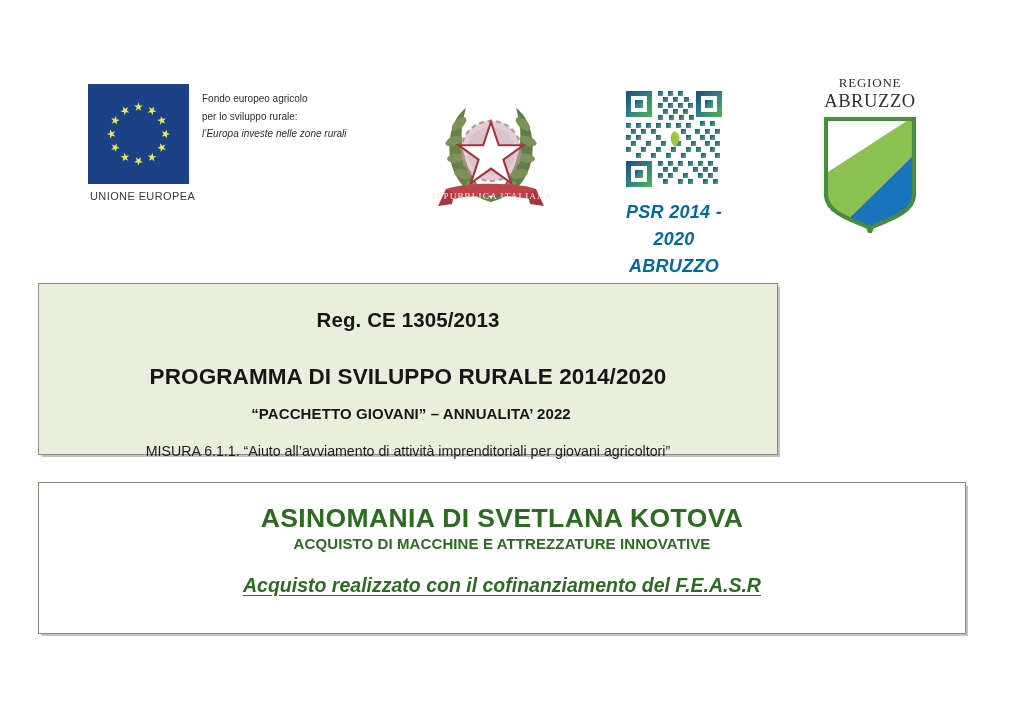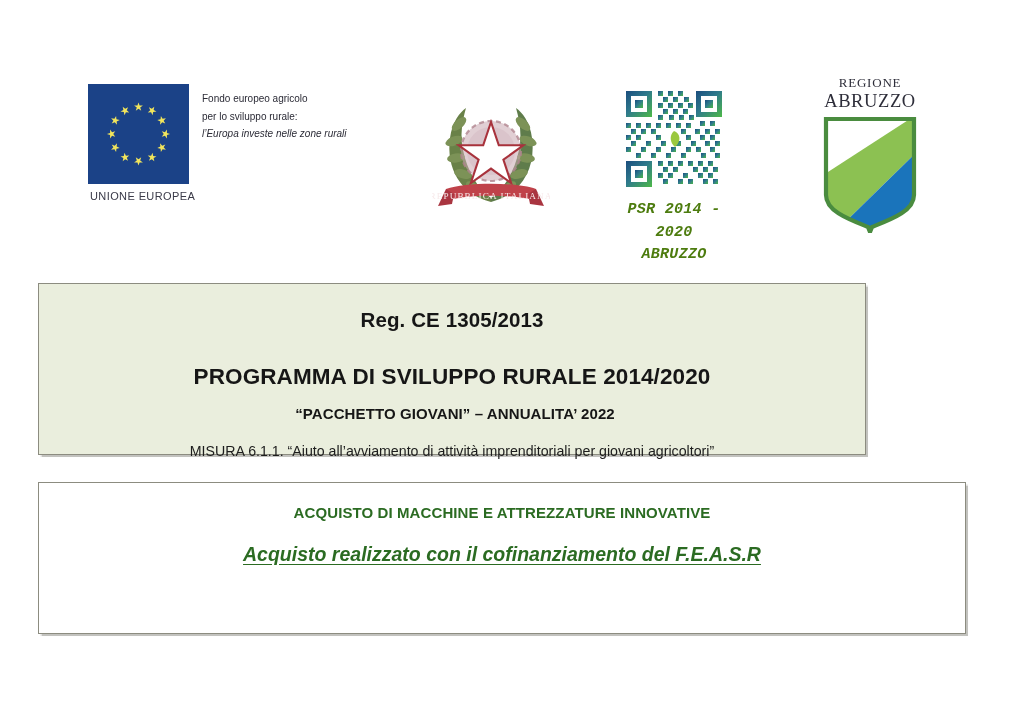--- a/index.html
+++ b/index.html
@@ -80,27 +80,26 @@
     text-align: center;
   }
   .psr-qr {
     width: 104px;
     height: 104px;
     margin: 0 auto;
   }
   .psr-qr svg { display: block; }
   .psr-caption {
     margin-top: 8px;
-    font-size: 15px;
+    font-size: 18px;
     font-weight: bold;
     font-style: italic;
     line-height: 1.5;
-    color: #4d7c0f;
+    color: #0369a1;
     letter-spacing: 0.3px;
-    font-family: Liberation Mono, monospace;
   }
 
   
   .abruzzo-block {
     position: absolute;
     left: 805px;
     top: 14px;
     width: 130px;
     text-align: center;
   }
@@ -121,21 +120,21 @@
   
   .panel {
     position: absolute;
     box-sizing: border-box;
     border: 1.3px solid #8c8c80;
     box-shadow: 1.5px 1.5px 1px rgba(120,120,110,0.45);
   }
   .panel-programme {
     left: 38px;
     top: 283px;
-    width: 828px;
+    width: 740px;
     height: 172px;
     background: #eaeedd;
     padding-top: 24px;
   }
   .panel-beneficiary {
     left: 38px;
     top: 482px;
     width: 928px;
     height: 152px;
     background: #ffffff;
@@ -425,15 +424,16 @@
 </div>
 
 <div class="panel panel-programme">
   <div class="line reg-line">Reg. CE 1305/2013</div>
   <div class="line programme-line">PROGRAMMA DI SVILUPPO RURALE 2014/2020</div>
   <div class="line package-line">“PACCHETTO GIOVANI” – ANNUALITA’ 2022</div>
   <div class="line measure-line">MISURA 6.1.1. “Aiuto all’avviamento di attività imprenditoriali per giovani agricoltori”</div>
 </div>
 
 <div class="panel panel-beneficiary">
+  <div class="line beneficiary-name">ASINOMANIA DI SVETLANA KOTOVA</div>
   <div class="line beneficiary-sub">ACQUISTO DI MACCHINE E ATTREZZATURE INNOVATIVE</div>
   <div class="line beneficiary-note">Acquisto realizzato con il cofinanziamento del F.E.A.S.R</div>
 </div>
 
 </body></html>

